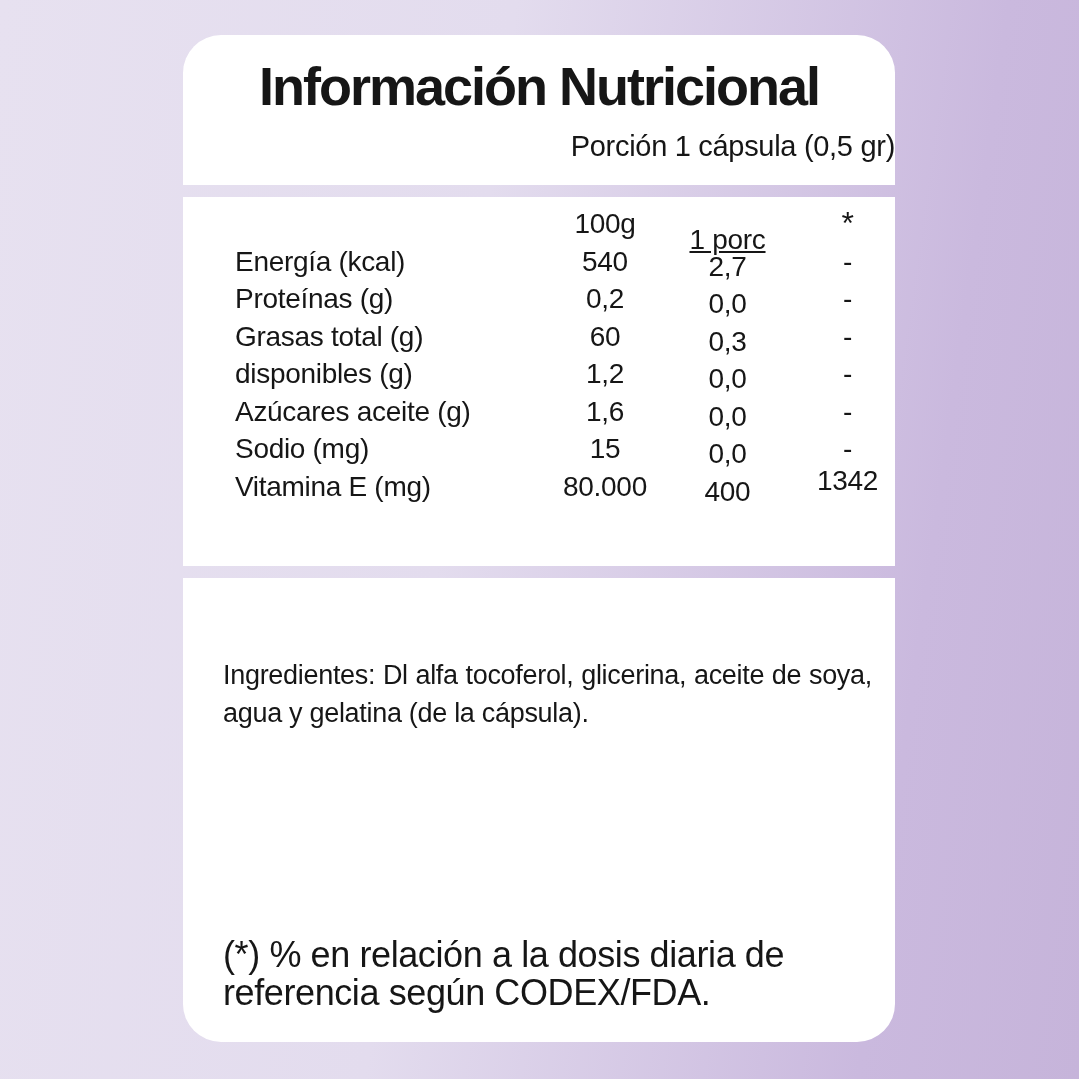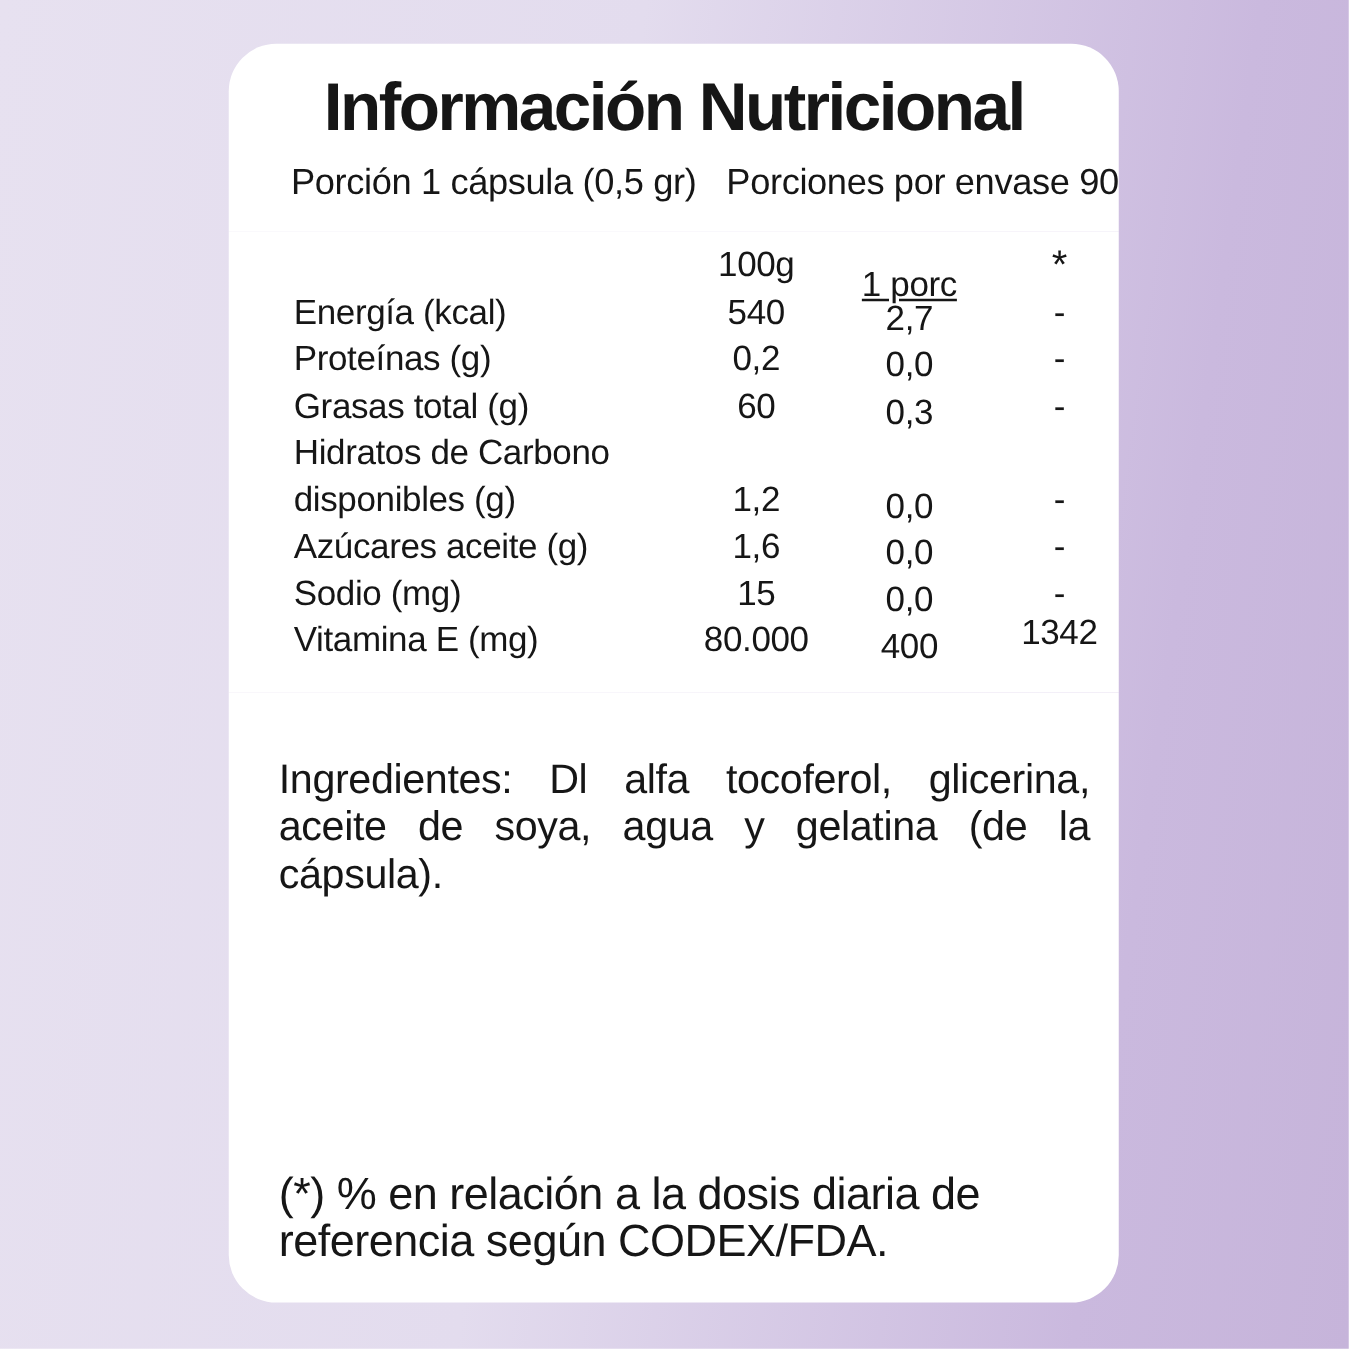--- a/index.html
+++ b/index.html
@@ -14,21 +14,21 @@
     font-family:"Liberation Sans","DejaVu Sans",sans-serif;
     color:var(--ink);
     background:linear-gradient(98deg,var(--bg-left) 0%, #e3dcee 42%, #cab9de 82%, var(--bg-right) 100%);
     overflow:hidden;
     position:relative;
   }
   .label{
     position:absolute;
     left:183px; top:35px;
     width:712px; height:1007px;
-    display:flex; flex-direction:column; gap:0;
+    display:flex; flex-direction:column; gap:12px;
   }
   .card{ background:var(--card); }
   .card.header{
     height:150px;
     border-radius:38px 38px 0 0;
     text-align:center;
     padding-top:20px;
   }
   .title{
     font-size:54px;
@@ -67,41 +67,41 @@
   .t-body .t-row:last-child .c-pct{ position:relative; top:-6px; }
   .card.ingredients{
     flex:1;
     border-radius:0 0 38px 38px;
     display:flex;
     flex-direction:column;
     justify-content:space-between;
     padding:50px 23px 30px 40px;
   }
   .ingredients-text{
-    font-size:33px;
+    font-size:27px;
     line-height:38px;
     letter-spacing:-0.3px;
     text-align:justify;
+    margin-top:28px;
   }
   .footnote-text{
     font-size:36px;
     line-height:38px;
     letter-spacing:-0.4px;
   }
 </style>
 </head>
 <body>
 
 <div class="label">
 
   <section class="card header">
     <h1 class="title">Información Nutricional</h1>
     <div class="serving-line">
       <span>Porción 1 cápsula (0,5 gr)</span>
-      <span>Porciones por envase 90</span>
     </div>
   </section>
 
   <section class="card table">
     <div class="t-row t-head">
       <span class="c-label"></span>
       <span class="c-100">100g</span>
       <span class="c-porc">1 porc</span>
       <span class="c-pct">*</span>
     </div>
@@ -121,21 +121,20 @@
   </div>
 
   <div class="t-row">
     <span class="c-label">Grasas total (g)</span>
     <span class="c-100">60</span>
     <span class="c-porc">0,3</span>
     <span class="c-pct">-</span>
   </div>
 
   <div class="t-row">
-    <span class="c-label">Hidratos de Carbono</span>
     <span class="c-100"></span>
     <span class="c-porc"></span>
     <span class="c-pct"></span>
   </div>
 
   <div class="t-row">
     <span class="c-label">disponibles (g)</span>
     <span class="c-100">1,2</span>
     <span class="c-porc">0,0</span>
     <span class="c-pct">-</span>

